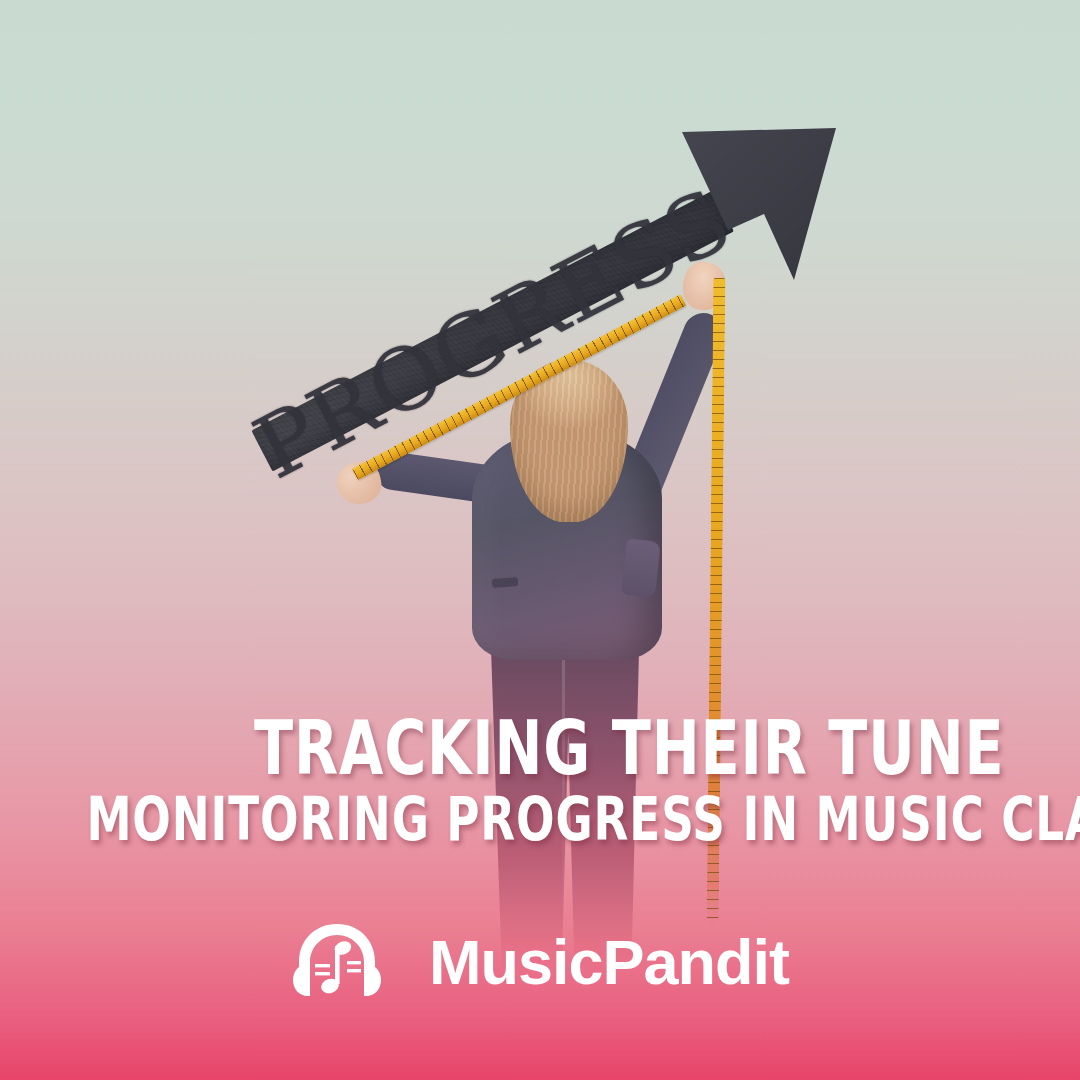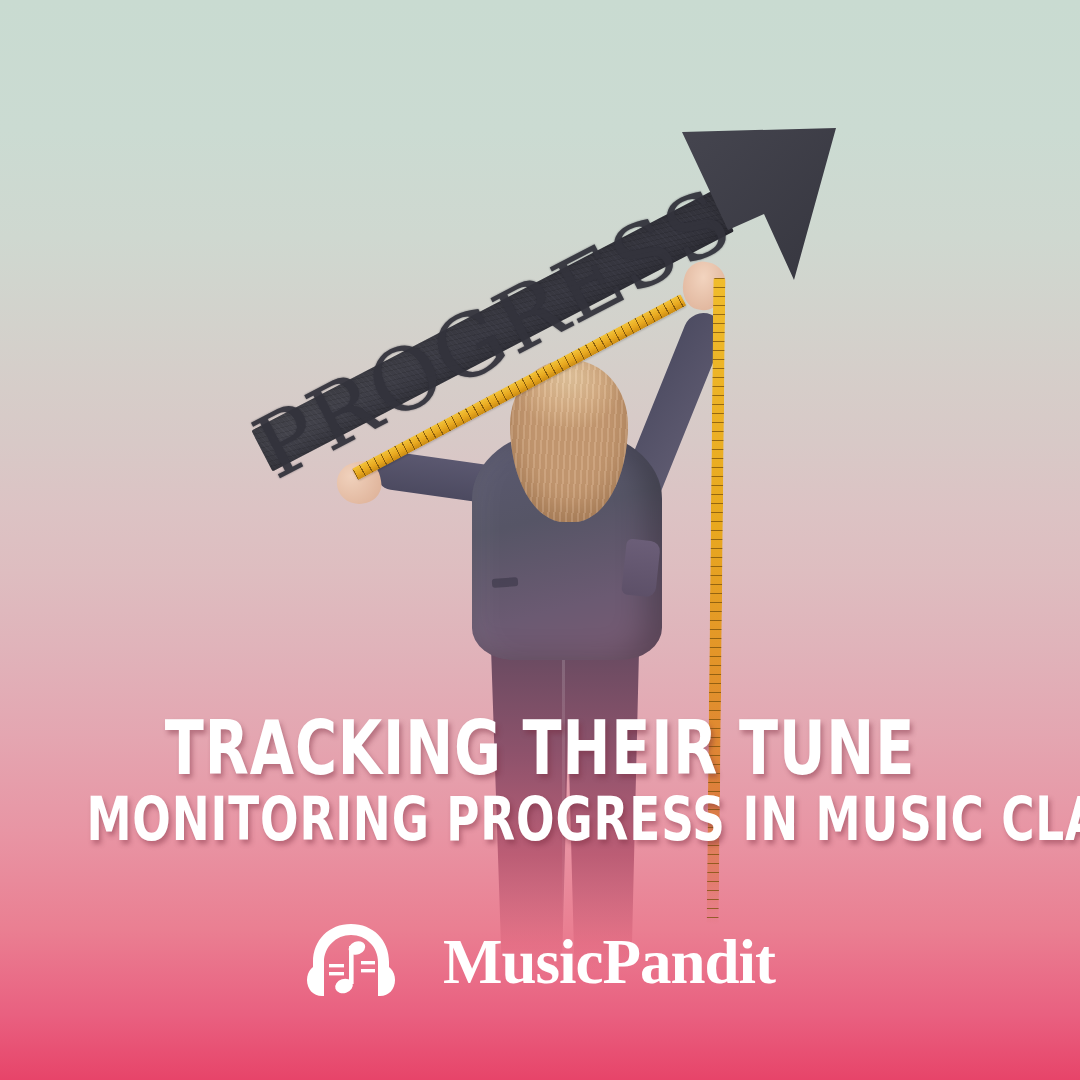--- a/index.html
+++ b/index.html
@@ -243,21 +243,21 @@
     border-radius: 2px;
     transform: rotate(.6deg);
   }
 
   
   .title-block {
     position: absolute;
     left: 0;
     right: 0;
     top: 714px;
-    text-align: center;
+    text-align: right;
     z-index: 6;
   }
   .headline {
     font-family: "DejaVu Sans Condensed", "Liberation Sans Narrow", "Liberation Sans", sans-serif;
     font-weight: 700;
     color: #ffffff;
     line-height: .92;
     letter-spacing: 1px;
     text-shadow: 3px 4px 6px rgba(120,40,60,.42);
     white-space: nowrap;
@@ -280,21 +280,21 @@
     right: 0;
     top: 920px;
     display: flex;
     align-items: center;
     justify-content: center;
     gap: 22px;
     z-index: 6;
   }
   .brand-icon { width: 92px; height: 84px; display: block; }
   .brand-name {
-    font-family: Liberation Serif, serif;
+    font-family: Liberation Sans, sans-serif;
     font-weight: 700;
     font-size: 63px;
     color: #ffffff;
     letter-spacing: -1px;
     line-height: 1;
     white-space: nowrap;
     margin-left: 24px;
   }
 </style>
 </head>

